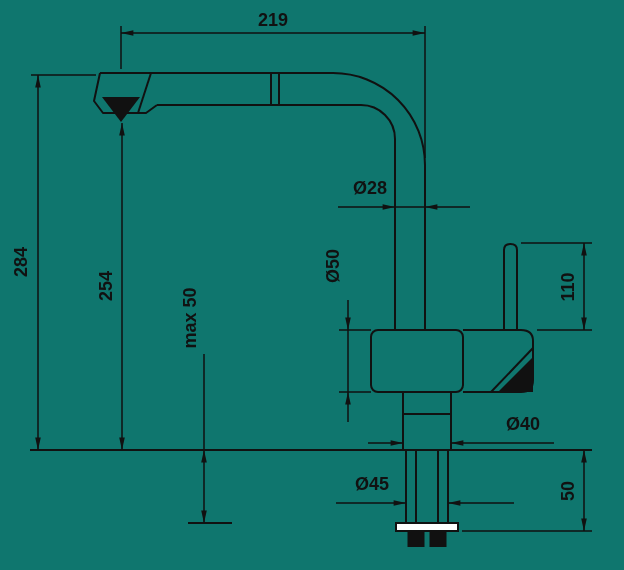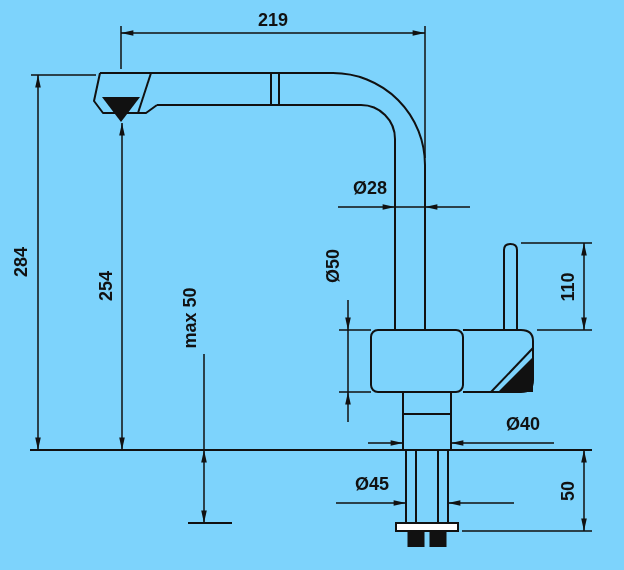--- a/index.html
+++ b/index.html
@@ -1,16 +1,16 @@
 <!DOCTYPE html>
 <html><head>
 <meta charset="utf-8">
 <style>
   html,body{margin:0;padding:0;background:#fff;}
-  .canvas{position:relative;width:624px;height:570px;background:#7dd3fc;overflow:hidden;}
+  .canvas{position:relative;width:624px;height:570px;background:#0f766e;overflow:hidden;}
   svg{display:block;}
   svg text{font-family:"Liberation Sans","DejaVu Sans",sans-serif;font-weight:bold;font-size:18px;fill:#111;}
   .ln{stroke:#111;stroke-width:2;fill:none;stroke-linejoin:round;stroke-linecap:butt;}
   .dim{stroke:#111;stroke-width:1.5;fill:none;}
   .solid{fill:#111;stroke:none;}
   .plate{fill:#fff;stroke:#111;stroke-width:2;}
 </style>
 </head>
 <body>
 

